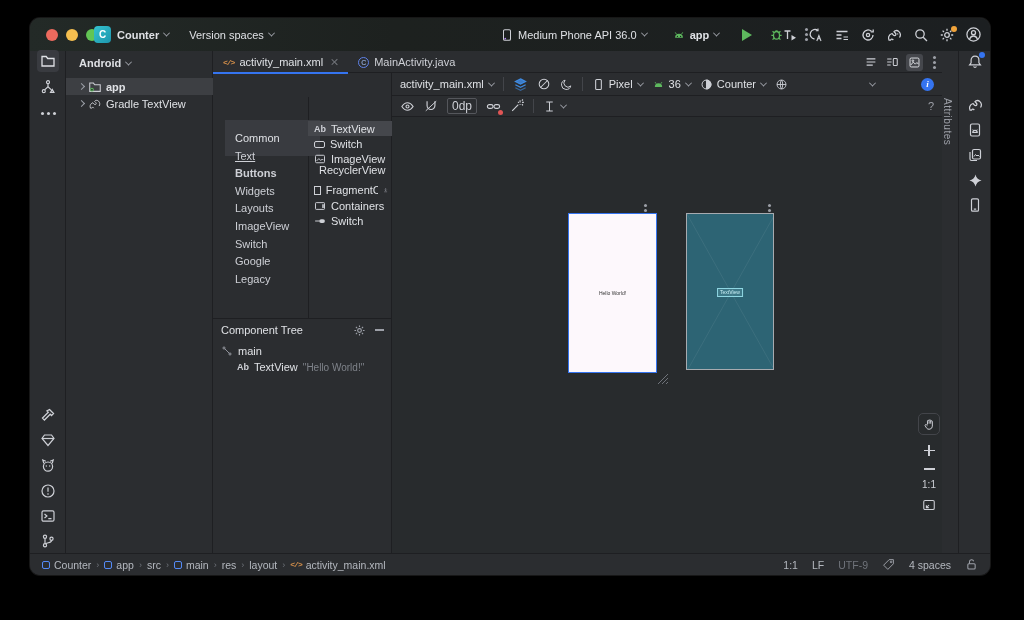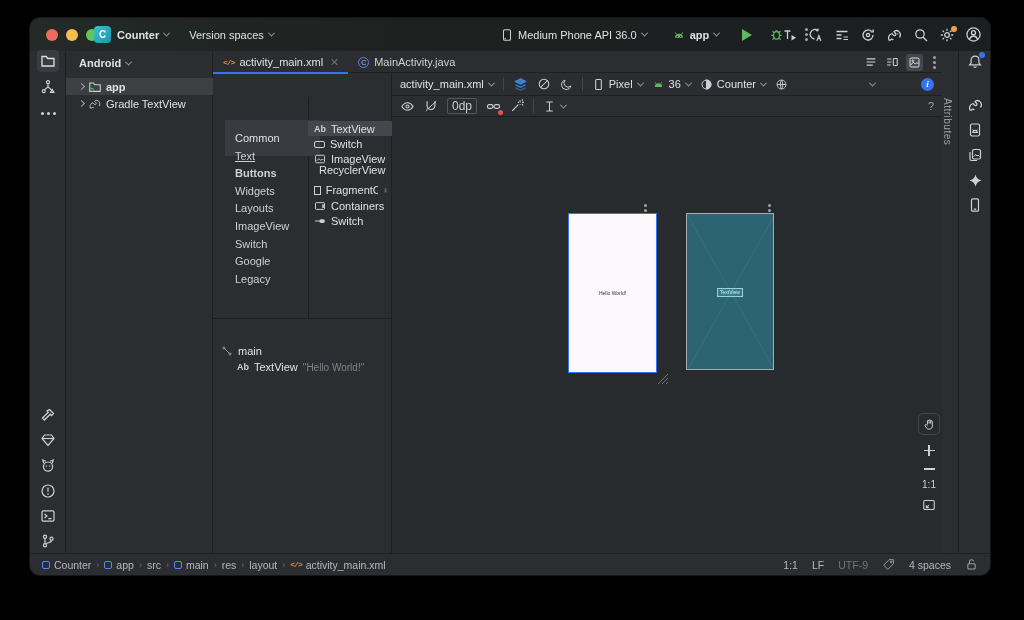--- a/index.html
+++ b/index.html
@@ -381,20 +381,30 @@
       <div class="pitem" style="top:140.4px;">
         <svg class="ic" width="12" height="12" viewBox="0 0 16 16" fill="none" stroke="#ced0d6" stroke-width="1.3">
             <path d="M1.5 8h6"></path>
             <rect x="7" y="5.5" width="7.5" height="5" rx="2.5" fill="#ced0d6" stroke="none"></rect>
           </svg>
         <span>Switch</span>
       </div>
     </div>
 
     <div class="comptree">
+      <div class="panelhead" style="top:0;">
+        <span style="color:#dfe1e5;">Component Tree</span>
+        <span class="flex" style="margin-left:auto; gap:9px;">
+          <svg class="ic" width="13" height="13" viewBox="0 0 16 16" fill="none" stroke="#9da0a8" stroke-width="1.4">
+              <circle cx="8" cy="8" r="2.3"></circle>
+              <path d="M8 1.8v2M8 12.2v2M1.8 8h2M12.2 8h2M3.6 3.6L5 5M11 11l1.4 1.4M12.4 3.6L11 5M5 11l-1.4 1.4"></path>
+            </svg>
+          <span style="width:9px; height:1.5px; background:#9da0a8;"></span>
+        </span>
+      </div>
       <div class="ctrow" style="top:24px; padding-left:8px;">
         <svg class="ic" width="12" height="12" viewBox="0 0 16 16" fill="none" stroke="#9da0a8" stroke-width="1.2">
             <circle cx="4" cy="4" r="1.4"></circle>
             <circle cx="12" cy="12" r="1.4"></circle>
             <path d="M5 5l6 6"></path>
           </svg>
         <span>main</span>
       </div>
       <div class="ctrow" style="top:40px; padding-left:24px;">
         <span class="ab">Ab</span>

